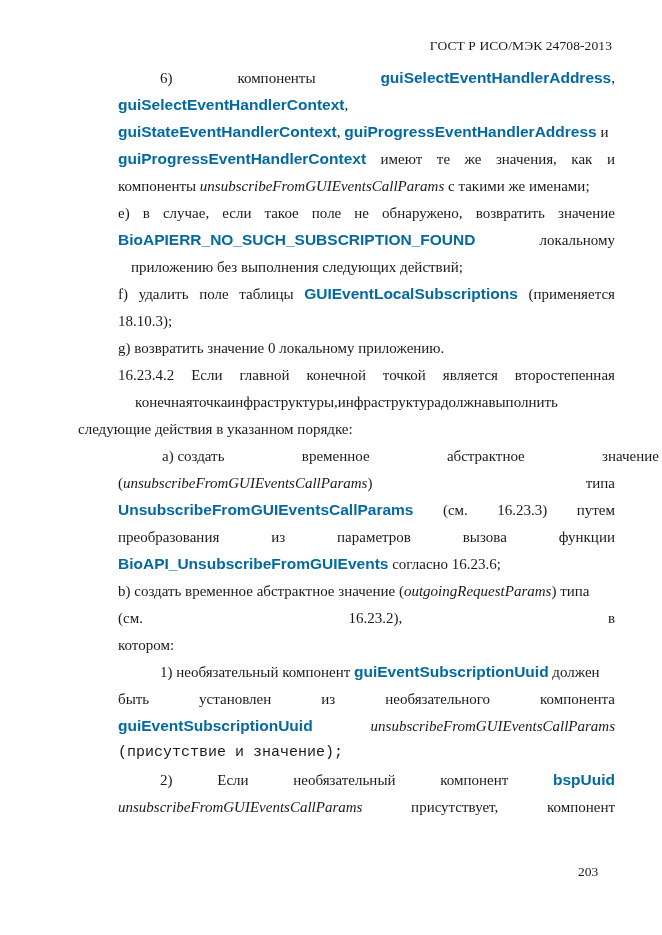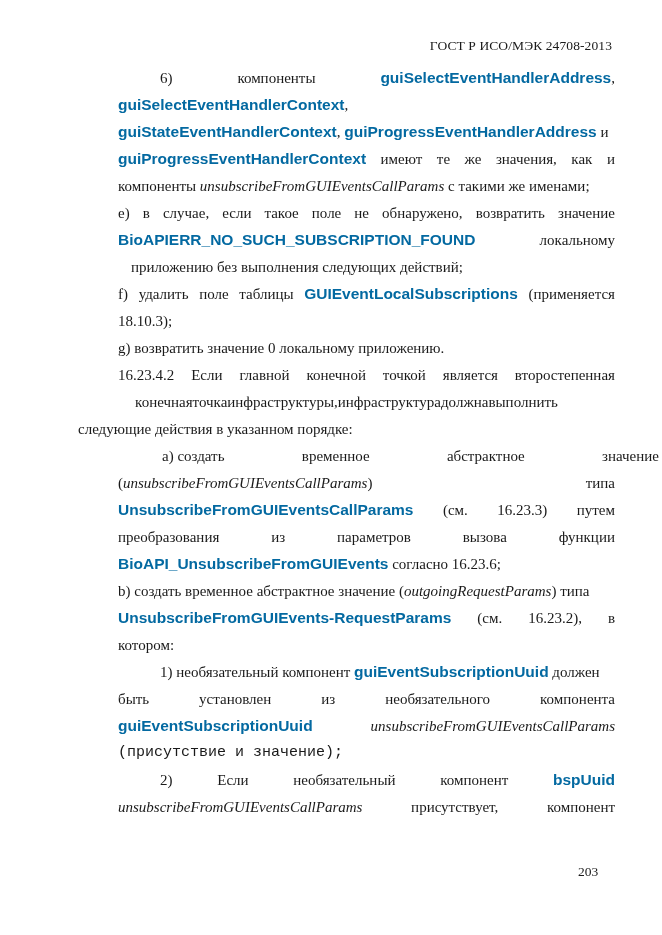--- a/index.html
+++ b/index.html
@@ -136,21 +136,20 @@
 
 <div class="line" style="top:554px;left:118px;">
   <span class="b">BioAPI_UnsubscribeFromGUIEvents</span><span> согласно 16.23.6;</span>
 </div>
 
 <div class="line" style="top:581px;left:118px;">
   <span>b)  создать временное абстрактное значение (</span><span class="i">outgoingRequestParams</span><span>) типа</span>
 </div>
 
 <div class="line just" style="top:608px;left:118px;width:497px;">
-  <span class="b">UnsubscribeFromGUIEvents-RequestParams</span>
   <span>(см.</span>
   <span>16.23.2),</span>
   <span>в</span>
 </div>
 
 <div class="line" style="top:635px;left:118px;">котором:</div>
 
 <div class="line" style="top:662px;left:160px;">
   <span>1) необязательный компонент </span><span class="b">guiEventSubscriptionUuid</span><span> должен</span>
 </div>

